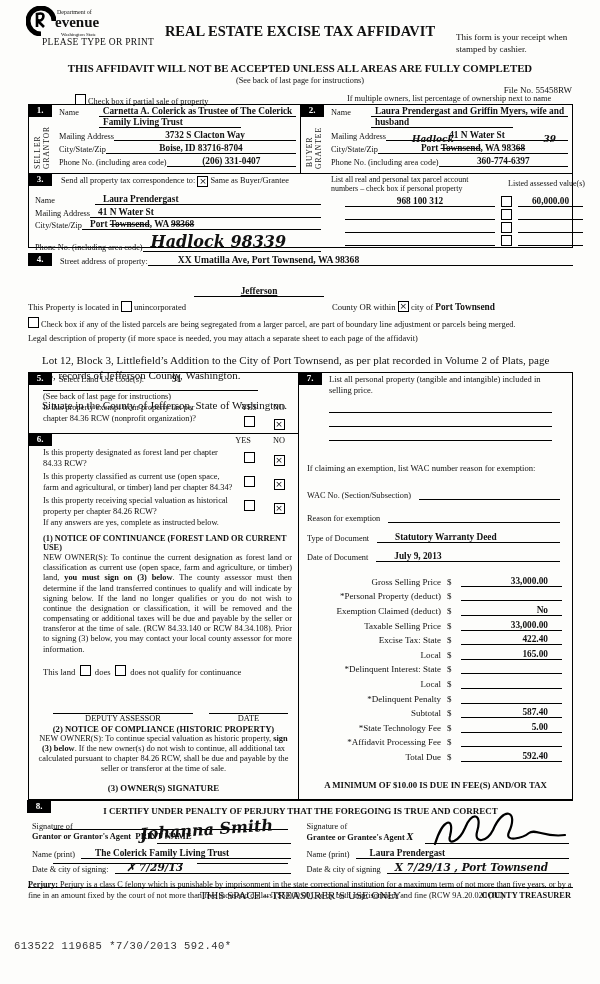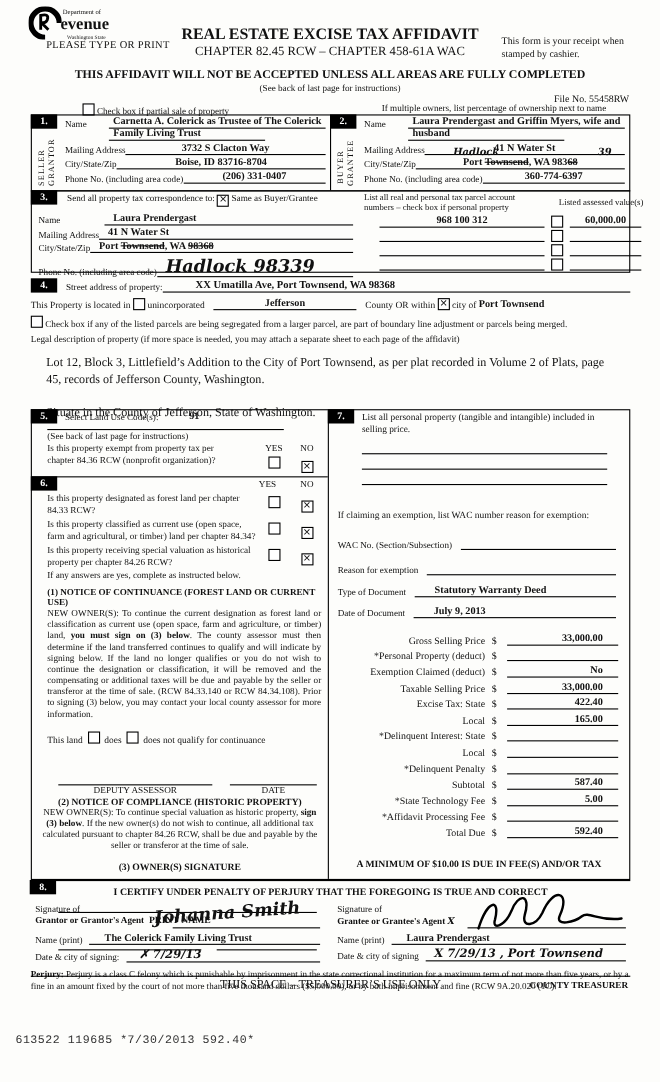--- a/index.html
+++ b/index.html
@@ -45,21 +45,20 @@
     </svg>
     <span class="abs" style="left:31px;top:3px;font-size:6px;">Department of</span>
     <span class="abs b" style="left:29px;top:8px;font-size:15px;">evenue</span>
     <span class="abs" style="left:35px;top:26px;font-size:5px;">Washington State</span>
   </div>
 
   <div class="abs" style="left:42px;top:37px;font-size:9.5px;letter-spacing:.3px;">PLEASE TYPE OR PRINT</div>
 
   <div class="abs c" style="left:120px;top:23px;width:360px;">
     <div class="b" style="font-size:14.5px;">REAL ESTATE EXCISE TAX AFFIDAVIT</div>
-    <div style="font-size:11.5px;margin-top:1px;">CHAPTER 82.45 RCW – CHAPTER 458-61A WAC</div>
   </div>
 
   <div class="abs" style="left:456px;top:32px;width:118px;font-size:9px;line-height:1.3;">This form is your receipt when stamped by cashier.</div>
 
   <div class="abs c b" style="left:0;top:62px;width:600px;font-size:10.8px;">THIS AFFIDAVIT WILL NOT BE ACCEPTED UNLESS ALL AREAS ARE FULLY COMPLETED</div>
   <div class="abs c" style="left:0;top:76px;width:600px;font-size:8.3px;">(See back of last page for instructions)</div>
   <div class="abs" style="right:28px;top:85px;font-size:9px;">File No. 55458RW</div>
 
   <div class="abs sm" style="left:75px;top:94px;">
     <span class="cb"></span>
@@ -182,21 +181,21 @@
   <div class="abs" style="left:28px;top:253px;width:545px;">
     <div style="position:relative;display:flex;align-items:flex-end;">
       <span class="secnum" style="position:relative;left:0;top:0;">4.</span>
       <span class="sm" style="margin-left:8px;">Street address of property:</span>
       <span class="ul val" style="flex:1;padding-left:30px;font-size:9.6px;">XX Umatilla Ave, Port Townsend, WA  98368</span>
     </div>
     <div class="flexrow" style="margin-top:5px;font-size:8.6px;">
       <span>This Property is located in</span>&nbsp;
       <span class="cb"></span>&nbsp;
       <span>unincorporated</span>
-      <span class="ul val c" style="width:130px;margin:0 8px;">Jefferson</span>
+      <span class="ul val c" style="width:130px;margin:15px 8px;text-decoration:underline;">Jefferson</span>
       <span>County OR  within</span>&nbsp;
       <span class="cb">×</span>&nbsp;
       <span>city of</span>&nbsp;
       <span class="val">Port Townsend</span>
     </div>
     <div style="margin-top:5px;font-size:8.4px;">
       <span class="cb"></span>
       <span>Check box if any of the listed parcels are being segregated from a larger parcel, are part of boundary line adjustment or parcels being merged.</span>
     </div>
     <div style="margin-top:5px;font-size:8.4px;">Legal description of property (if more space is needed, you may attach a separate sheet to each page of the affidavit)</div>

